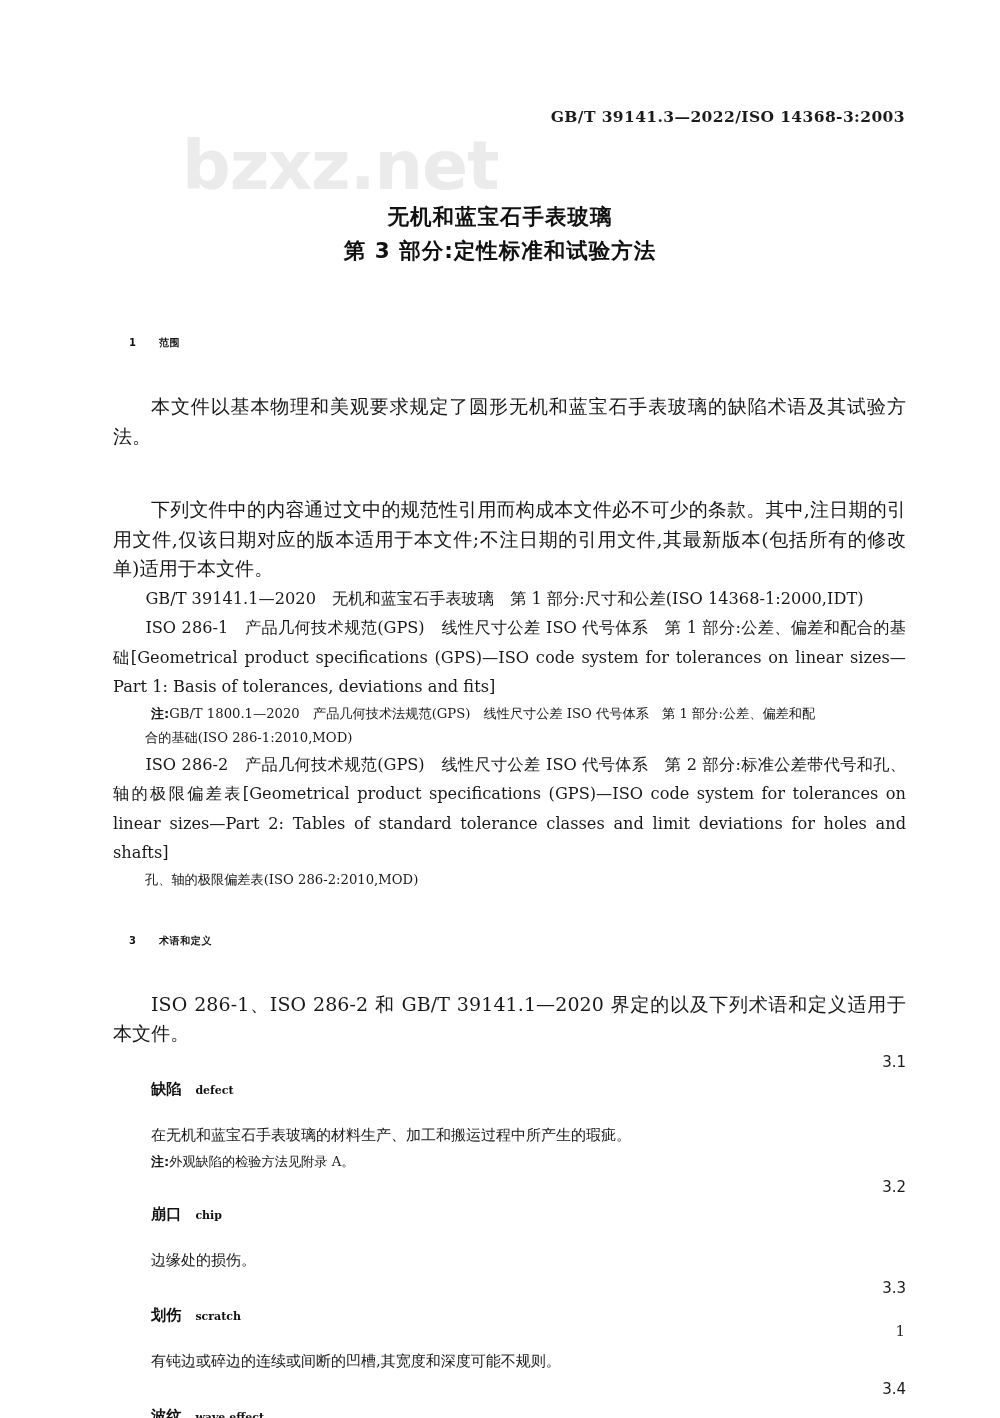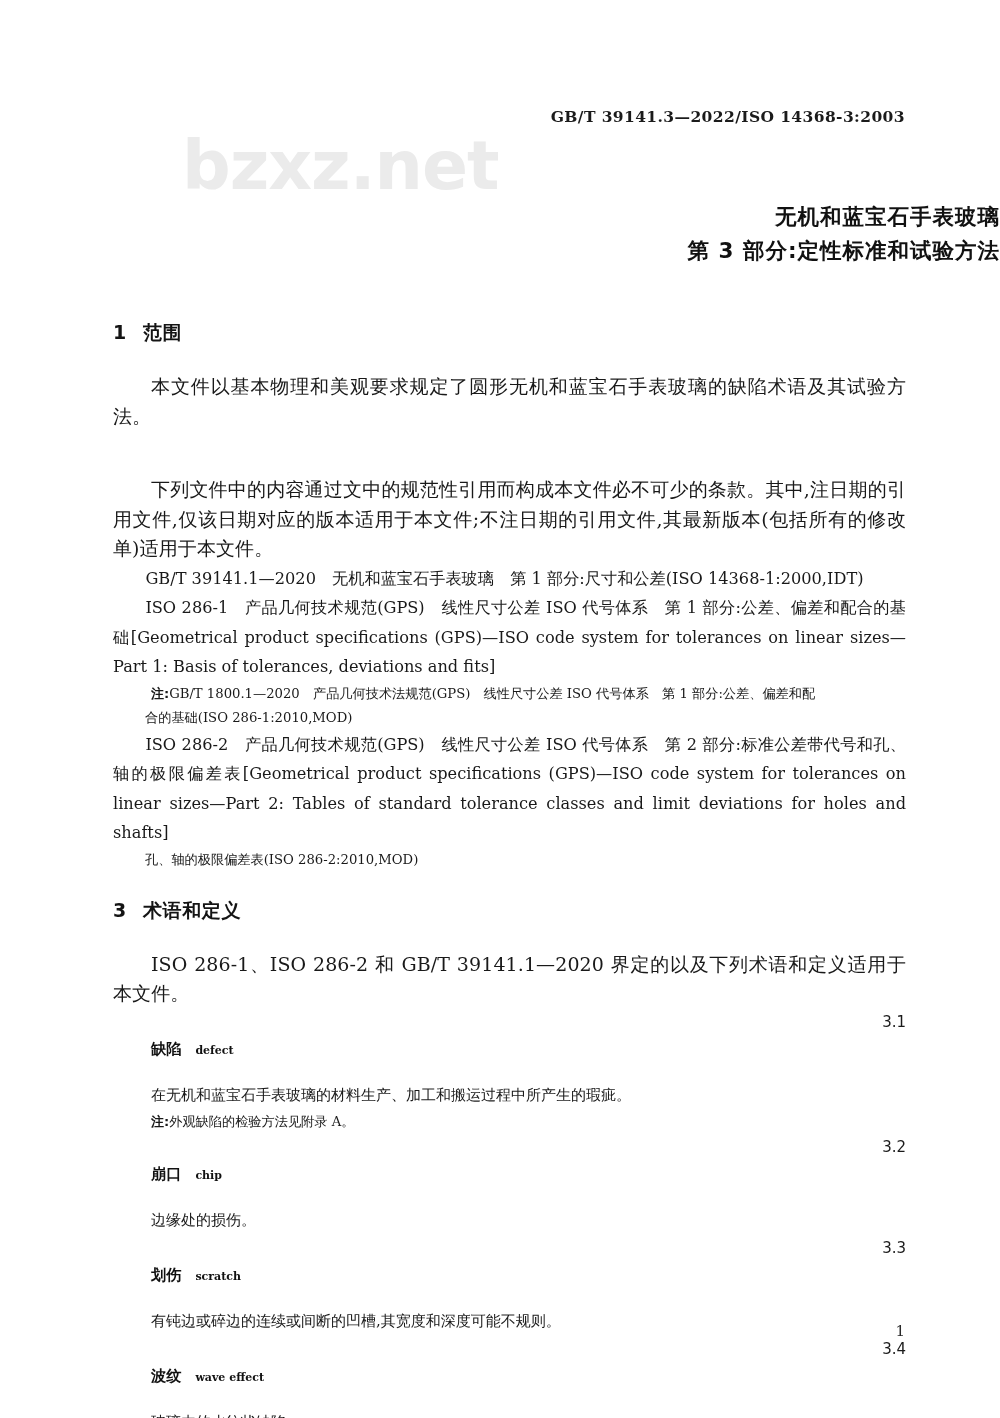--- a/index.html
+++ b/index.html
@@ -52,21 +52,21 @@
     pointer-events: none;
     z-index: 0;
   }
 
   
   .title-block {
     position: absolute;
     left: 0;
     top: 200px;
     width: 1000px;
-    text-align: right;
+    text-align: center;
     z-index: 2;
   }
   .title-line {
     font-family: "DejaVu Sans", "Liberation Sans", sans-serif;
     font-weight: bold;
     font-size: 21.5px;
     line-height: 34px;
     letter-spacing: 1px;
     color: #111111;
   }
@@ -76,24 +76,24 @@
     position: absolute;
     left: 113px;
     top: 320px;
     width: 793px;
     z-index: 2;
   }
 
   .sec-head {
     font-family: "DejaVu Sans", "Liberation Sans", sans-serif;
     font-weight: bold;
-    font-size: 19px;
+    font-size: 10px;
     letter-spacing: 0.6px;
     color: #141414;
-    margin: 0;
+    margin: 16px;
   }
   .sec-head .num {
     display: inline-block;
     min-width: 30px;
   }
 
   p.para {
     margin: 0;
     font-size: 19px;
     line-height: 29.5px;

